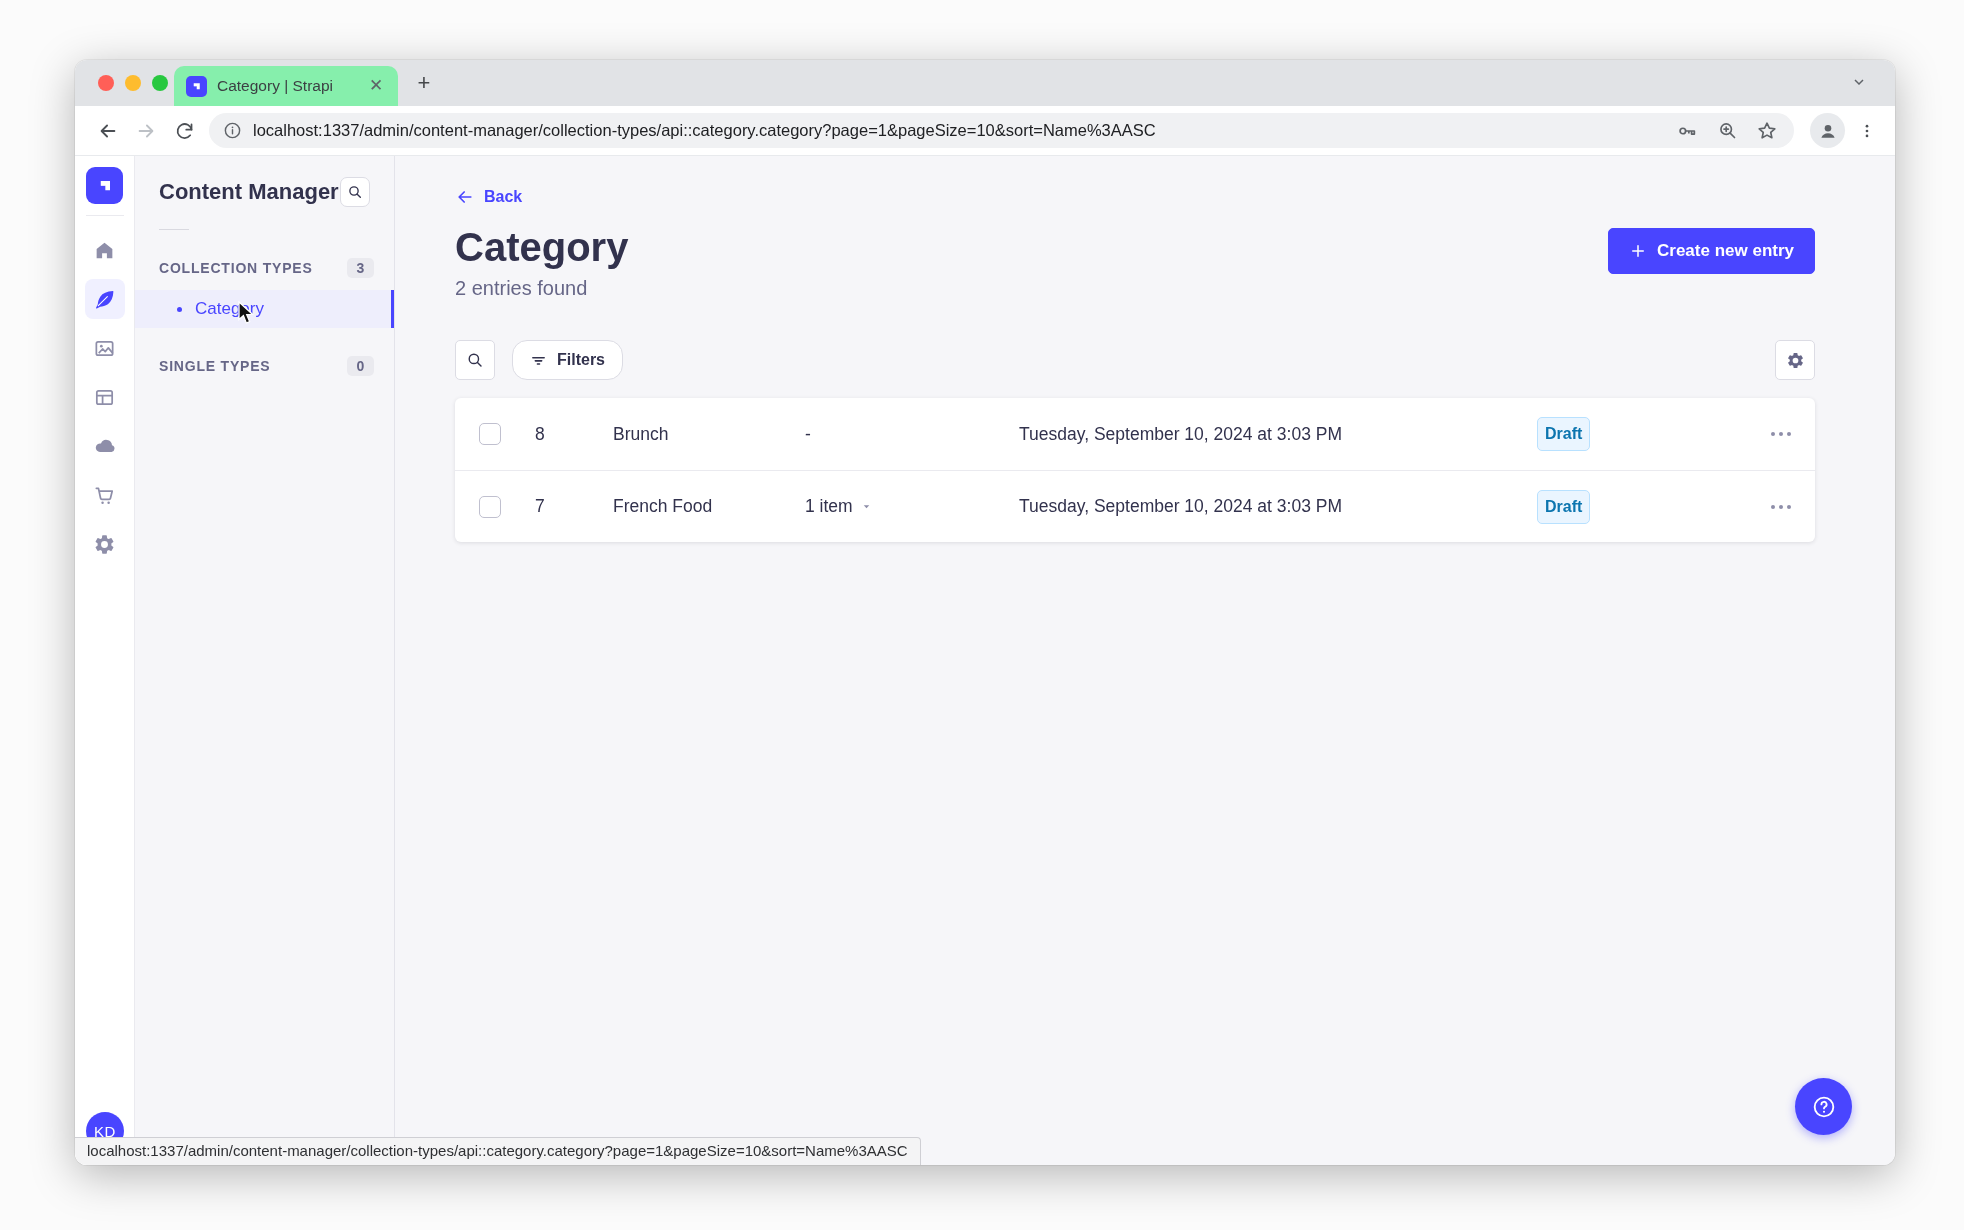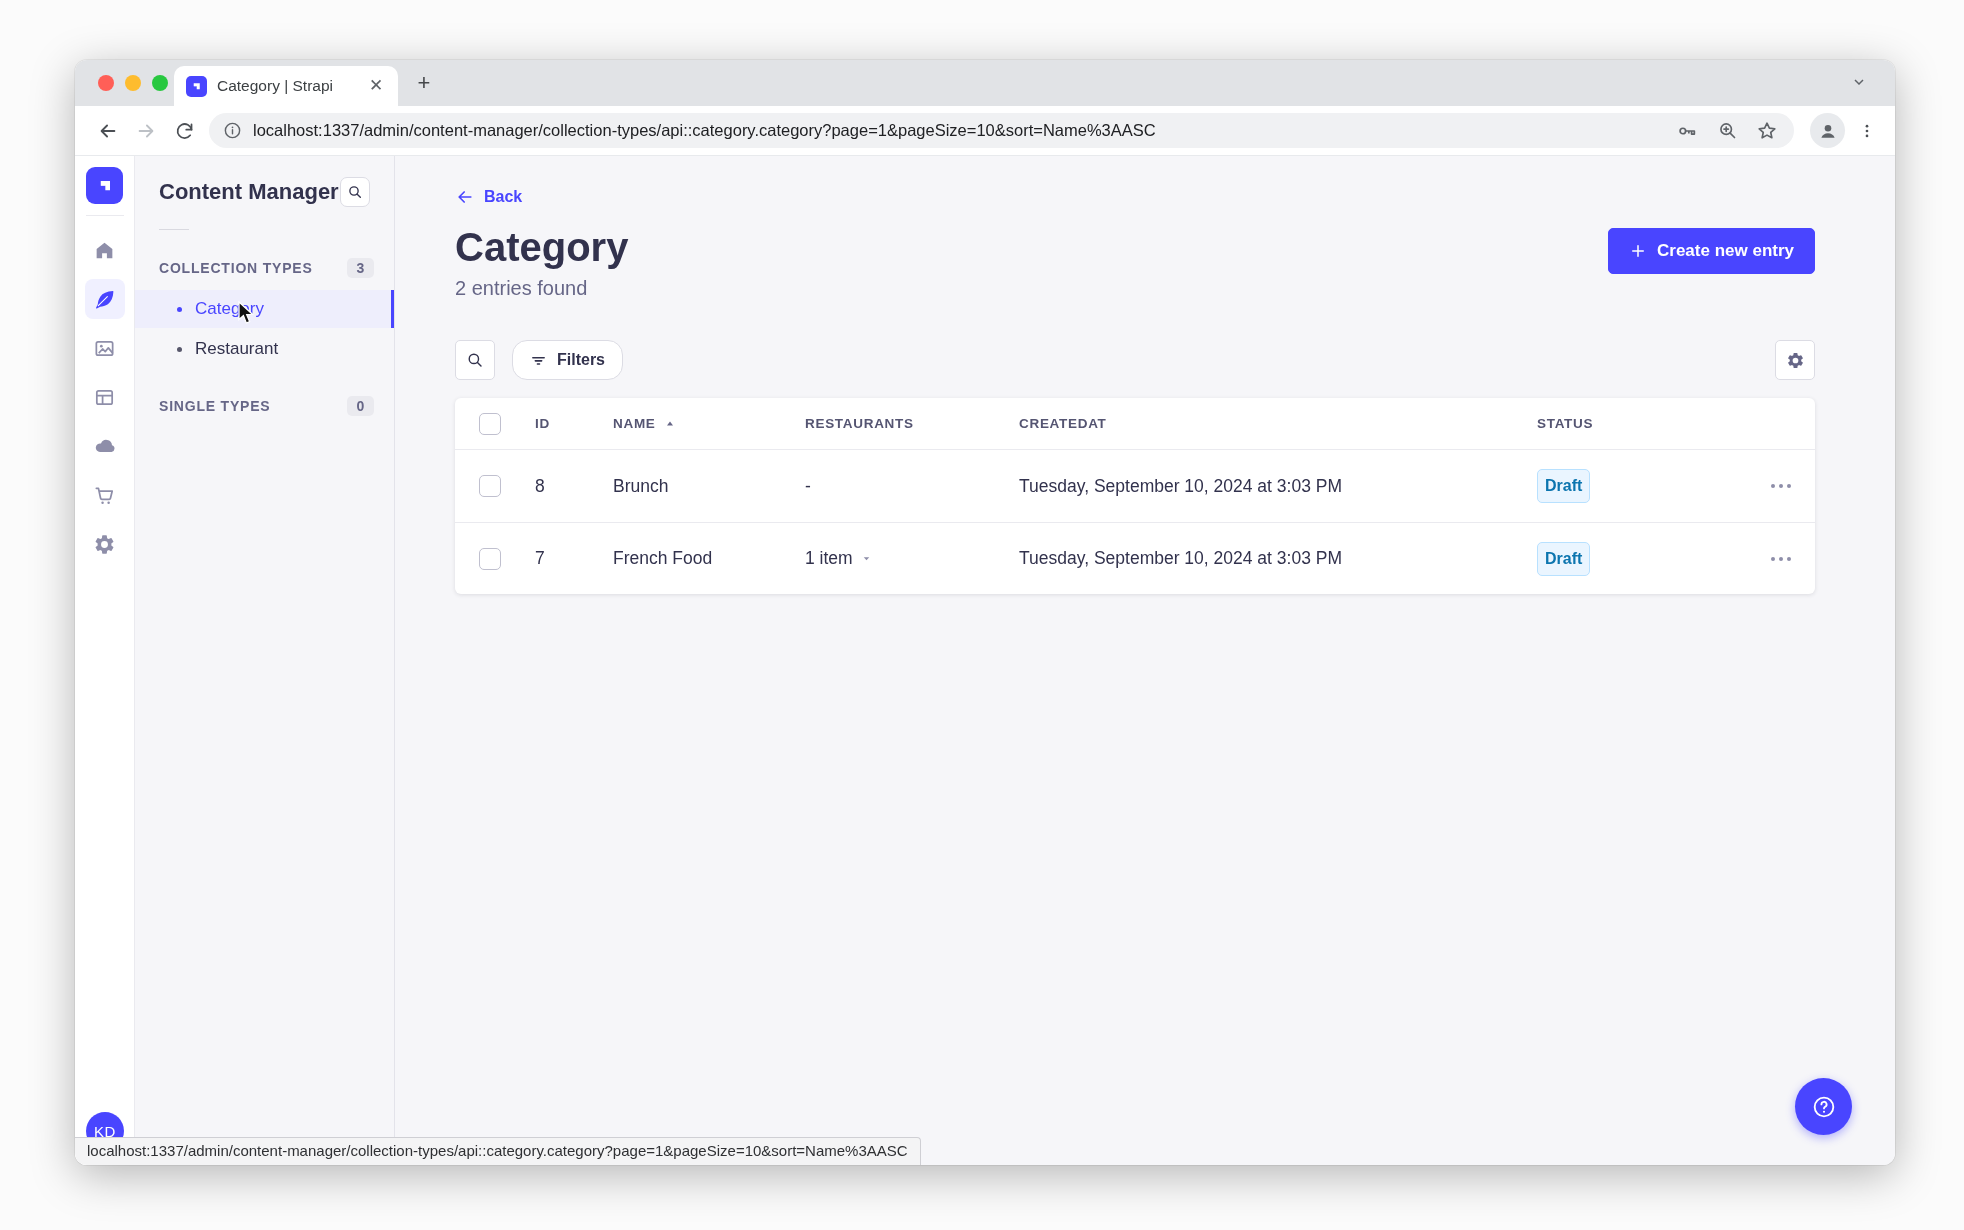--- a/index.html
+++ b/index.html
@@ -8,21 +8,21 @@
 
   .window { position:absolute; left:75px; top:60px; width:1820px; height:1105px;
     border-radius:12px; box-shadow:0 10px 45px rgba(0,0,0,.28), 0 0 0 1px rgba(0,0,0,.06);
     background:#fff; }
 
   
   .tabstrip { position:relative; height:46px; background:#e1e3e6; border-radius:12px 12px 0 0; }
   .traffic { position:absolute; left:23px; top:15px; display:flex; gap:11px; }
   .tl { width:16px; height:16px; border-radius:50%; }
   .tl.red{ background:#ff5f57; } .tl.yellow{ background:#febc2e; } .tl.green{ background:#28c840; }
-  .tab { position:absolute; left:99px; bottom:0; width:224px; height:40px; background:#ffffff;
+  .tab { position:absolute; left:99px; bottom:0; width:224px; height:40px; background:#86efac;
     border-radius:10px 10px 0 0; display:flex; align-items:center; padding:0 12px; gap:10px; }
   .favicon { width:21px; height:21px; border-radius:5px; background:#4945ff; display:flex;
     align-items:center; justify-content:center; flex:none; }
   .tab-title { font-size:15.5px; color:#3c4043; white-space:nowrap; overflow:hidden; flex:1; }
   .tab-close { color:#5f6368; font-size:17px; width:20px; height:20px; line-height:20px;
     text-align:center; border-radius:50%; flex:none; }
   .newtab { position:absolute; left:336px; top:11px; width:26px; height:26px; color:#45484b;
     font-size:22px; line-height:24px; text-align:center; border-radius:50%; font-weight:400; }
   .strip-chevron { position:absolute; right:28px; top:14px; color:#5f6368; }
 
@@ -271,24 +271,20 @@
       <div class="subnav-divider"></div>
 
       <div class="section-label">
         <span>COLLECTION TYPES</span>
         <span class="count-badge">3</span>
       </div>
       <div class="nav-item active">
         <span class="dot"></span>
         <span>Category</span>
       </div>
-      <div class="nav-item">
-        <span class="dot"></span>
-        <span>Restaurant</span>
-      </div>
 
       <div class="section-label">
         <span>SINGLE TYPES</span>
         <span class="count-badge">0</span>
       </div>
     </div>
 
     <div class="main">
       <div class="back-row">
         <svg width="20" height="20" viewBox="0 0 24 24" fill="none" stroke="#4945ff" stroke-width="2" stroke-linecap="round" stroke-linejoin="round">
@@ -326,36 +322,20 @@
         <span class="spacer"></span>
         <span class="icon-btn">
           <svg width="19" height="19" viewBox="0 0 24 24" fill="#666687">
               <path d="M19.14 12.94c.04-.3.06-.61.06-.94s-.02-.64-.07-.94l2.03-1.58a.49.49 0 0 0 .12-.61l-1.92-3.32a.49.49 0 0 0-.59-.22l-2.39.96c-.5-.38-1.03-.7-1.62-.94l-.36-2.54a.48.48 0 0 0-.48-.41h-3.84a.48.48 0 0 0-.48.41l-.36 2.54c-.59.24-1.13.57-1.62.94l-2.39-.96a.49.49 0 0 0-.59.22L2.74 8.87c-.12.21-.08.47.12.61l2.03 1.58c-.05.3-.09.63-.09.94s.02.64.07.94l-2.03 1.58a.49.49 0 0 0-.12.61l1.92 3.32c.12.22.37.29.59.22l2.39-.96c.5.38 1.03.7 1.62.94l.36 2.54c.05.24.24.41.48.41h3.84c.24 0 .44-.17.47-.41l.36-2.54c.59-.24 1.13-.56 1.62-.94l2.39.96c.22.08.47 0 .59-.22l1.92-3.32a.49.49 0 0 0-.12-.61zM12 15.6a3.6 3.6 0 1 1 0-7.2 3.6 3.6 0 0 1 0 7.2z"></path>
             </svg>
         </span>
       </div>
 
       
       <div class="table-card">
-        <div class="tgrid thead">
-          <span class="th">
-              <span class="checkbox"></span>
-            </span>
-          <span class="th">ID</span>
-          <span class="th">
-            <span>NAME</span>
-            <svg width="12" height="12" viewBox="0 0 24 24" fill="#666687">
-                <path d="M12 7l6 8H6z"></path>
-              </svg>
-          </span>
-          <span class="th">RESTAURANTS</span>
-          <span class="th">CREATEDAT</span>
-          <span class="th">STATUS</span>
-          <span class="th"></span>
-        </div>
 
         <div class="tgrid trow">
           <span class="td">
               <span class="checkbox"></span>
             </span>
           <span class="td">8</span>
           <span class="td">Brunch</span>
           <span class="td">-</span>
           <span class="td">Tuesday, September 10, 2024 at 3:03 PM</span>
           <span class="td">

